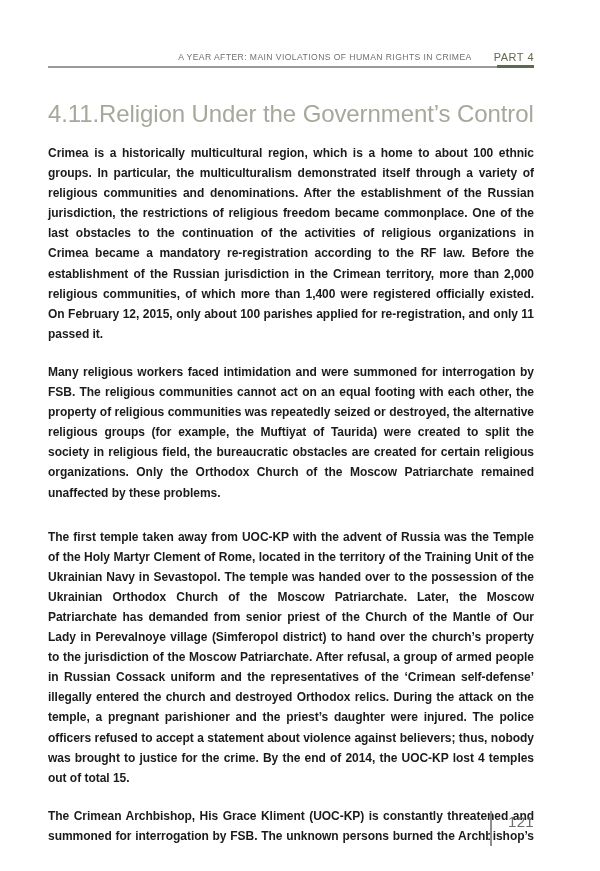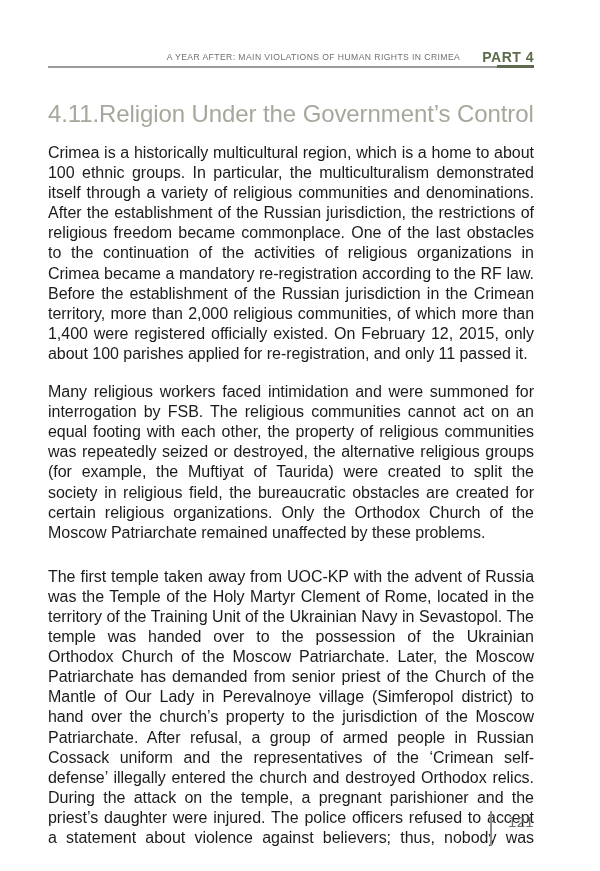--- a/index.html
+++ b/index.html
@@ -38,22 +38,22 @@
 
   .running-head-title {
     font-size: 8.6px;
     letter-spacing: 0.42px;
     color: #6f6f6f;
     white-space: nowrap;
     line-height: 11px;
   }
 
   .running-head-part {
-    font-size: 14px;
-    font-weight: bold;
+    font-size: 11px;
+    font-weight: normal;
     letter-spacing: 0.5px;
     color: #5d6b4c;
     white-space: nowrap;
     line-height: 11px;
   }
 
   
   .header-rule {
     position: absolute;
     left: 48px;
@@ -89,27 +89,28 @@
   
   .content {
     position: absolute;
     left: 48px;
     top: 143px;
     width: 486px;
   }
 
   .body-par {
     margin: 0 0 18px 0;
-    font-size: 16px;
+    font-size: 12px;
     line-height: 20.1px;
     color: #1b1b1b;
     text-align: justify;
     text-justify: inter-word;
     hyphens: manual;
     letter-spacing: -0.03px;
+    font-weight: bold;
   }
 
   .body-par:last-child {
     margin-bottom: 0;
   }
 
   .subhead {
     margin: 0 0 16px 0;
     font-size: 13.4px;
     font-weight: bold;

